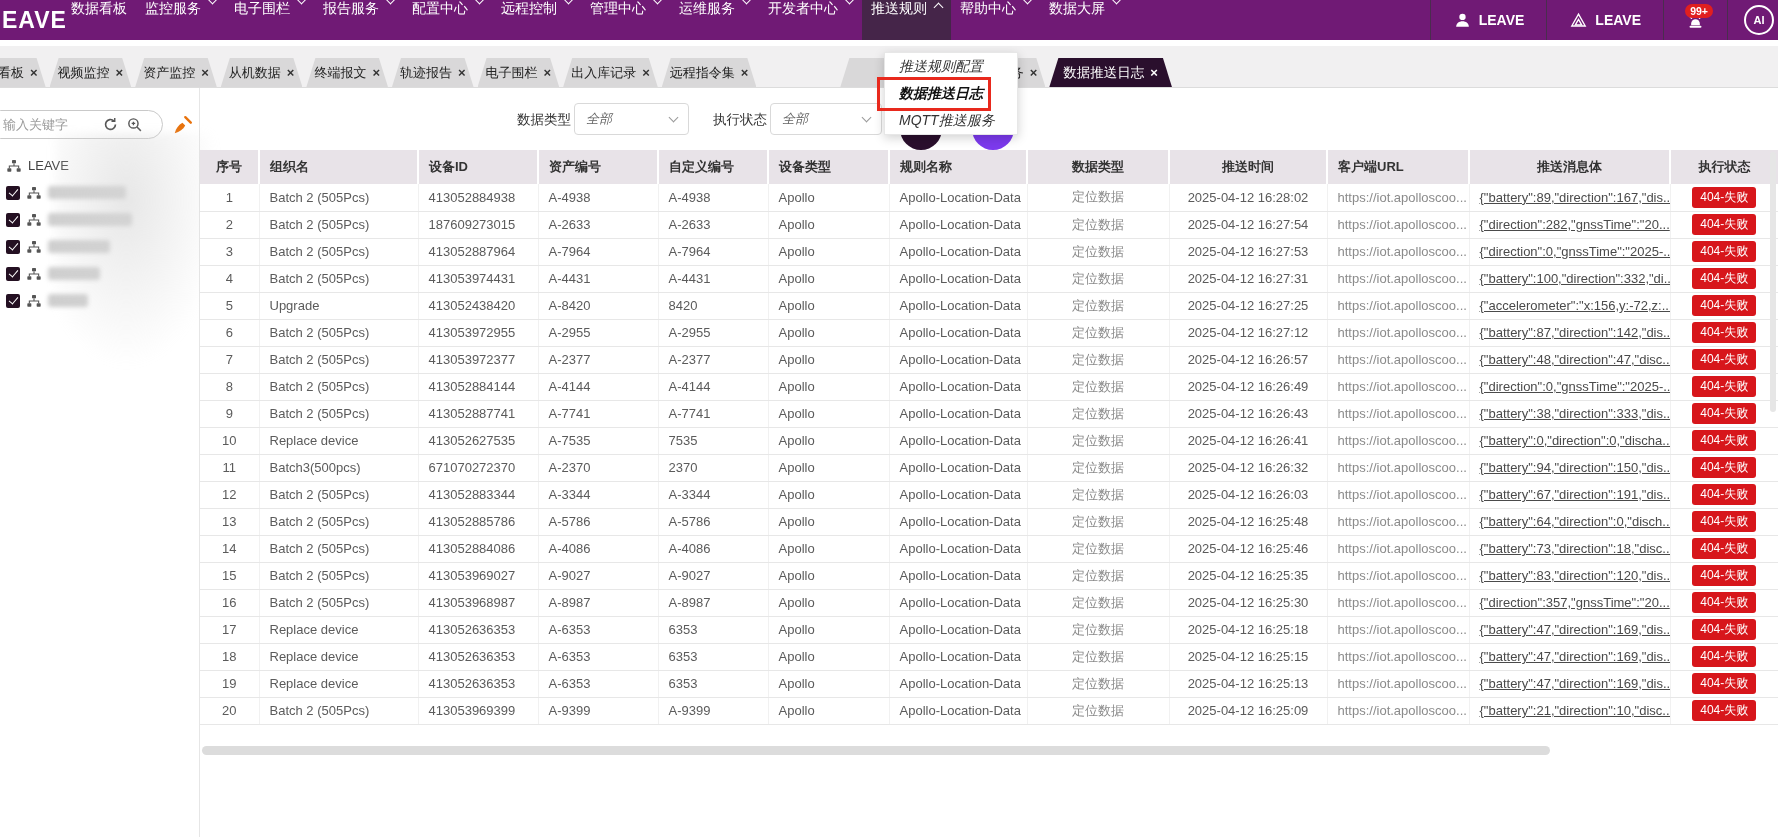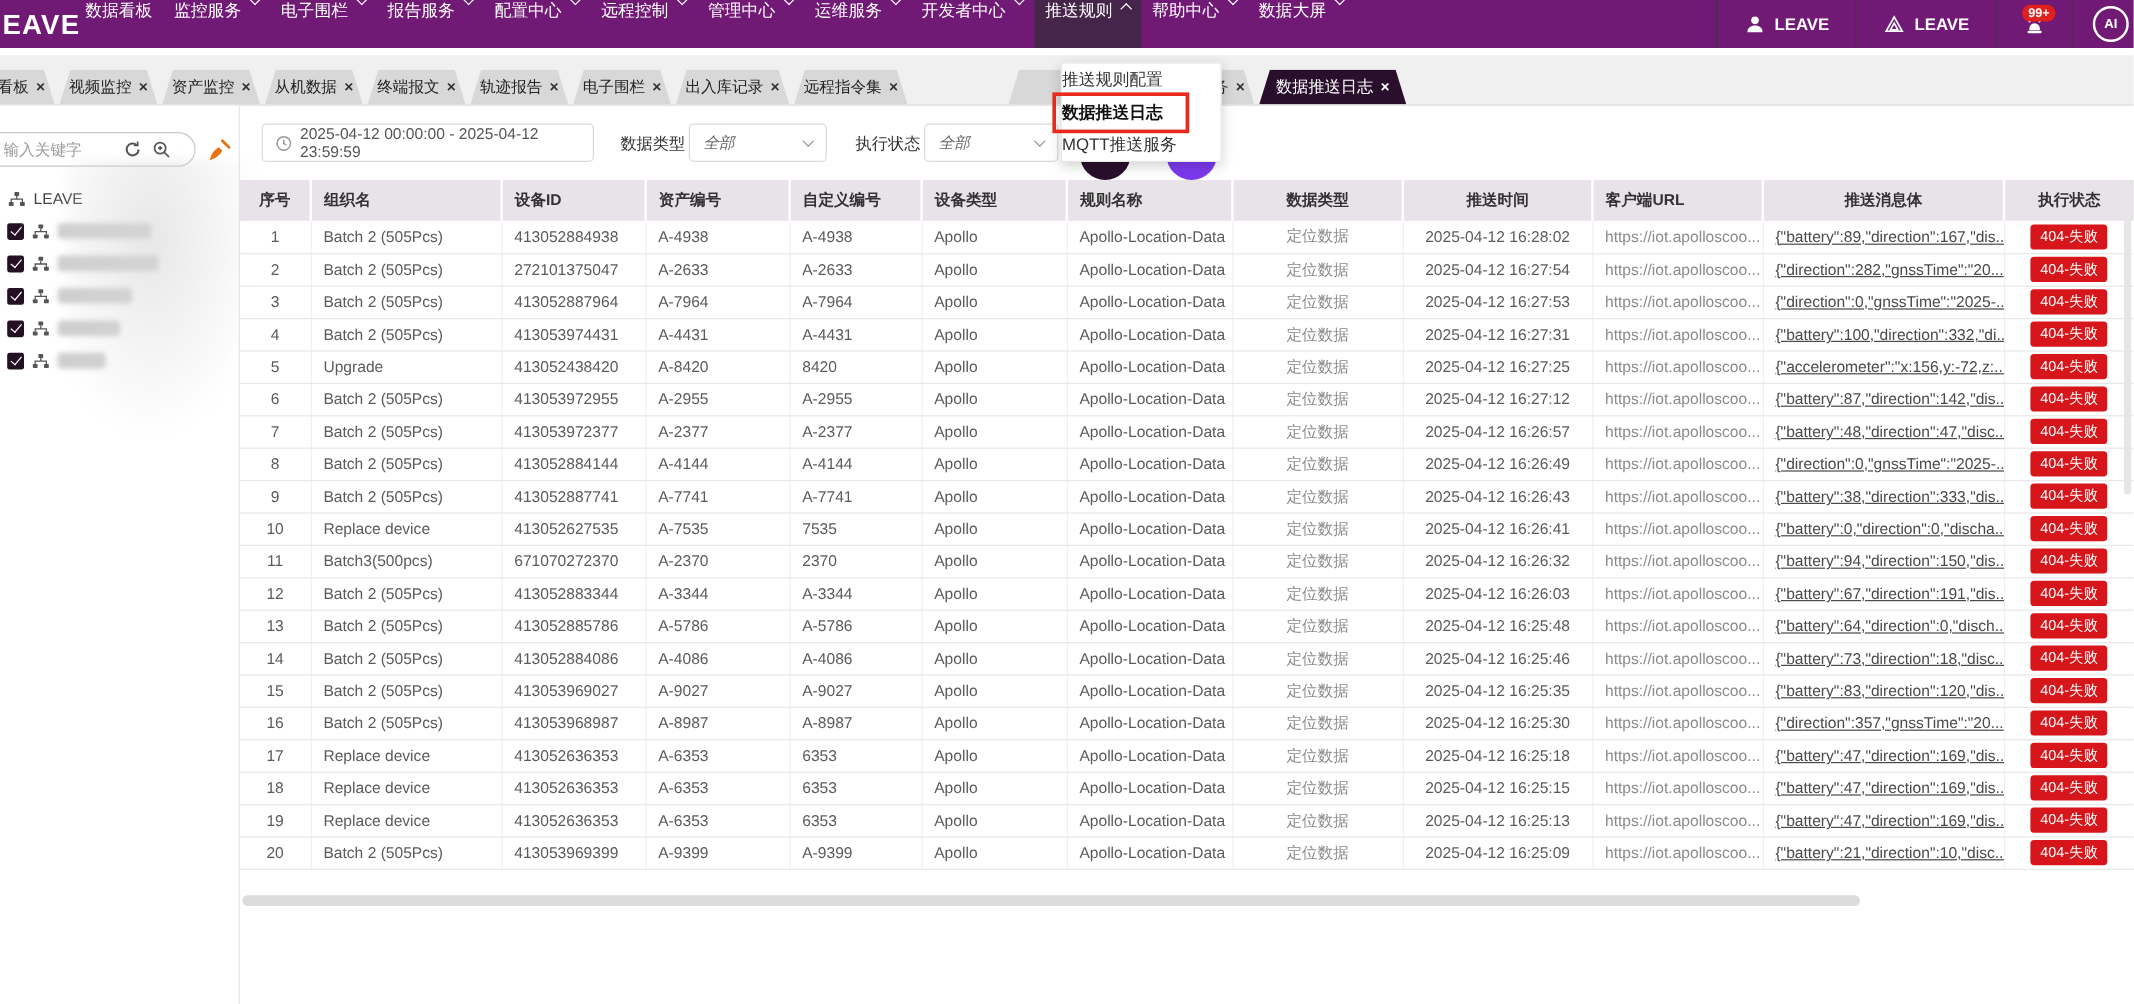--- a/index.html
+++ b/index.html
@@ -36,21 +36,21 @@
   .tab .x { font-size:13px; font-weight:bold; color:#333; cursor:pointer; }
   .tab.cut { margin-left:-10px; }
   .tab.wide { width:205px; justify-content:flex-end; }
   .tab.active { background:#2a0f2d; color:#fff; padding:0 14px; font-size:13.5px; }
   .tab.active .x { color:#fff; }
   .tab-spacer { width:80px; }
 
   
   .dropdown { position:absolute; left:884px; top:52px; width:134px; background:#fff;
     border:1px solid #e7e7e7; box-shadow:0 3px 10px rgba(0,0,0,.18); z-index:110; }
-  .dd-item { height:27px; line-height:27px; padding-left:0; font-size:14px; color:#333; cursor:pointer; }
+  .dd-item { height:27px; line-height:27px; padding-left:14px; font-size:14px; color:#333; cursor:pointer;font-style:italic; }
   .dd-item.hot { font-weight:bold; color:#111; }
   .red-annot { position:absolute; left:877px; top:77px; width:114px; height:34px;
     border:3px solid #e8291d; z-index:120; pointer-events:none; }
 
   
   .sidebar { position:absolute; top:88px; left:0; width:200px; bottom:0; background:#fff;
     border-right:1px solid #e6e6e6; }
   .searchrow { position:absolute; top:22px; left:-14px; display:flex; align-items:center; }
   .searchbox { width:177px; height:29px; border:1px solid #c9c9c9; border-radius:15px;
     display:flex; align-items:center; padding:0 8px 0 16px; background:#fff; }
@@ -355,27 +355,20 @@
           <rect x="16" y="15.5" width="6" height="5" rx="1" fill="#555"></rect>
           <path d="M12 8v4M5 15.5v-3.5h14v3.5M12 8v4.5" stroke="#555" stroke-width="1.6" fill="none"></path>
         </svg>
     <span class="redacted" style="width: 40px;"></span>
   </li>
 </ul>
   <div class="smudge"></div>
 </aside>
 
 <main class="main">
-  <div class="datebox">
-    <svg viewBox="0 0 24 24" fill="none" stroke="#9a9a9a" stroke-width="2">
-        <circle cx="12" cy="12" r="9"></circle>
-        <path d="M12 7v5.2l3.2 1.9"></path>
-      </svg>
-    <span>2025-04-12 00:00:00   -   2025-04-12 23:59:59</span>
-  </div>
   <span class="flt-label lab-dtype">数据类型</span>
   <div class="selbox sel-dtype">
     <span>全部</span>
     <span class="sel-chev"></span>
   </div>
   <span class="flt-label lab-status">执行状态</span>
   <div class="selbox sel-status">
     <span>全部</span>
     <span class="sel-chev"></span>
   </div>
@@ -425,21 +418,21 @@
             <td>Apollo-Location-Data</td>
             <td class="ctr" style="color: rgb(138, 138, 138);">定位数据</td>
             <td class="ctr">2025-04-12 16:28:02</td>
             <td class="url">https://iot.apolloscoo...</td>
             <td><span class="msg-link">{"battery":89,"direction":167,"dis...</span></td>
             <td class="ctr"><span class="badge">404-失败</span></td>
           </tr>
           <tr>
             <td class="ctr">2</td>
             <td>Batch 2 (505Pcs)</td>
-            <td>272101375047</td>
+            <td>187609273015</td>
             <td>A-2633</td>
             <td>A-2633</td>
             <td>Apollo</td>
             <td>Apollo-Location-Data</td>
             <td class="ctr" style="color: rgb(138, 138, 138);">定位数据</td>
             <td class="ctr">2025-04-12 16:27:54</td>
             <td class="url">https://iot.apolloscoo...</td>
             <td><span class="msg-link">{"direction":282,"gnssTime":"20...</span></td>
             <td class="ctr"><span class="badge">404-失败</span></td>
           </tr>

